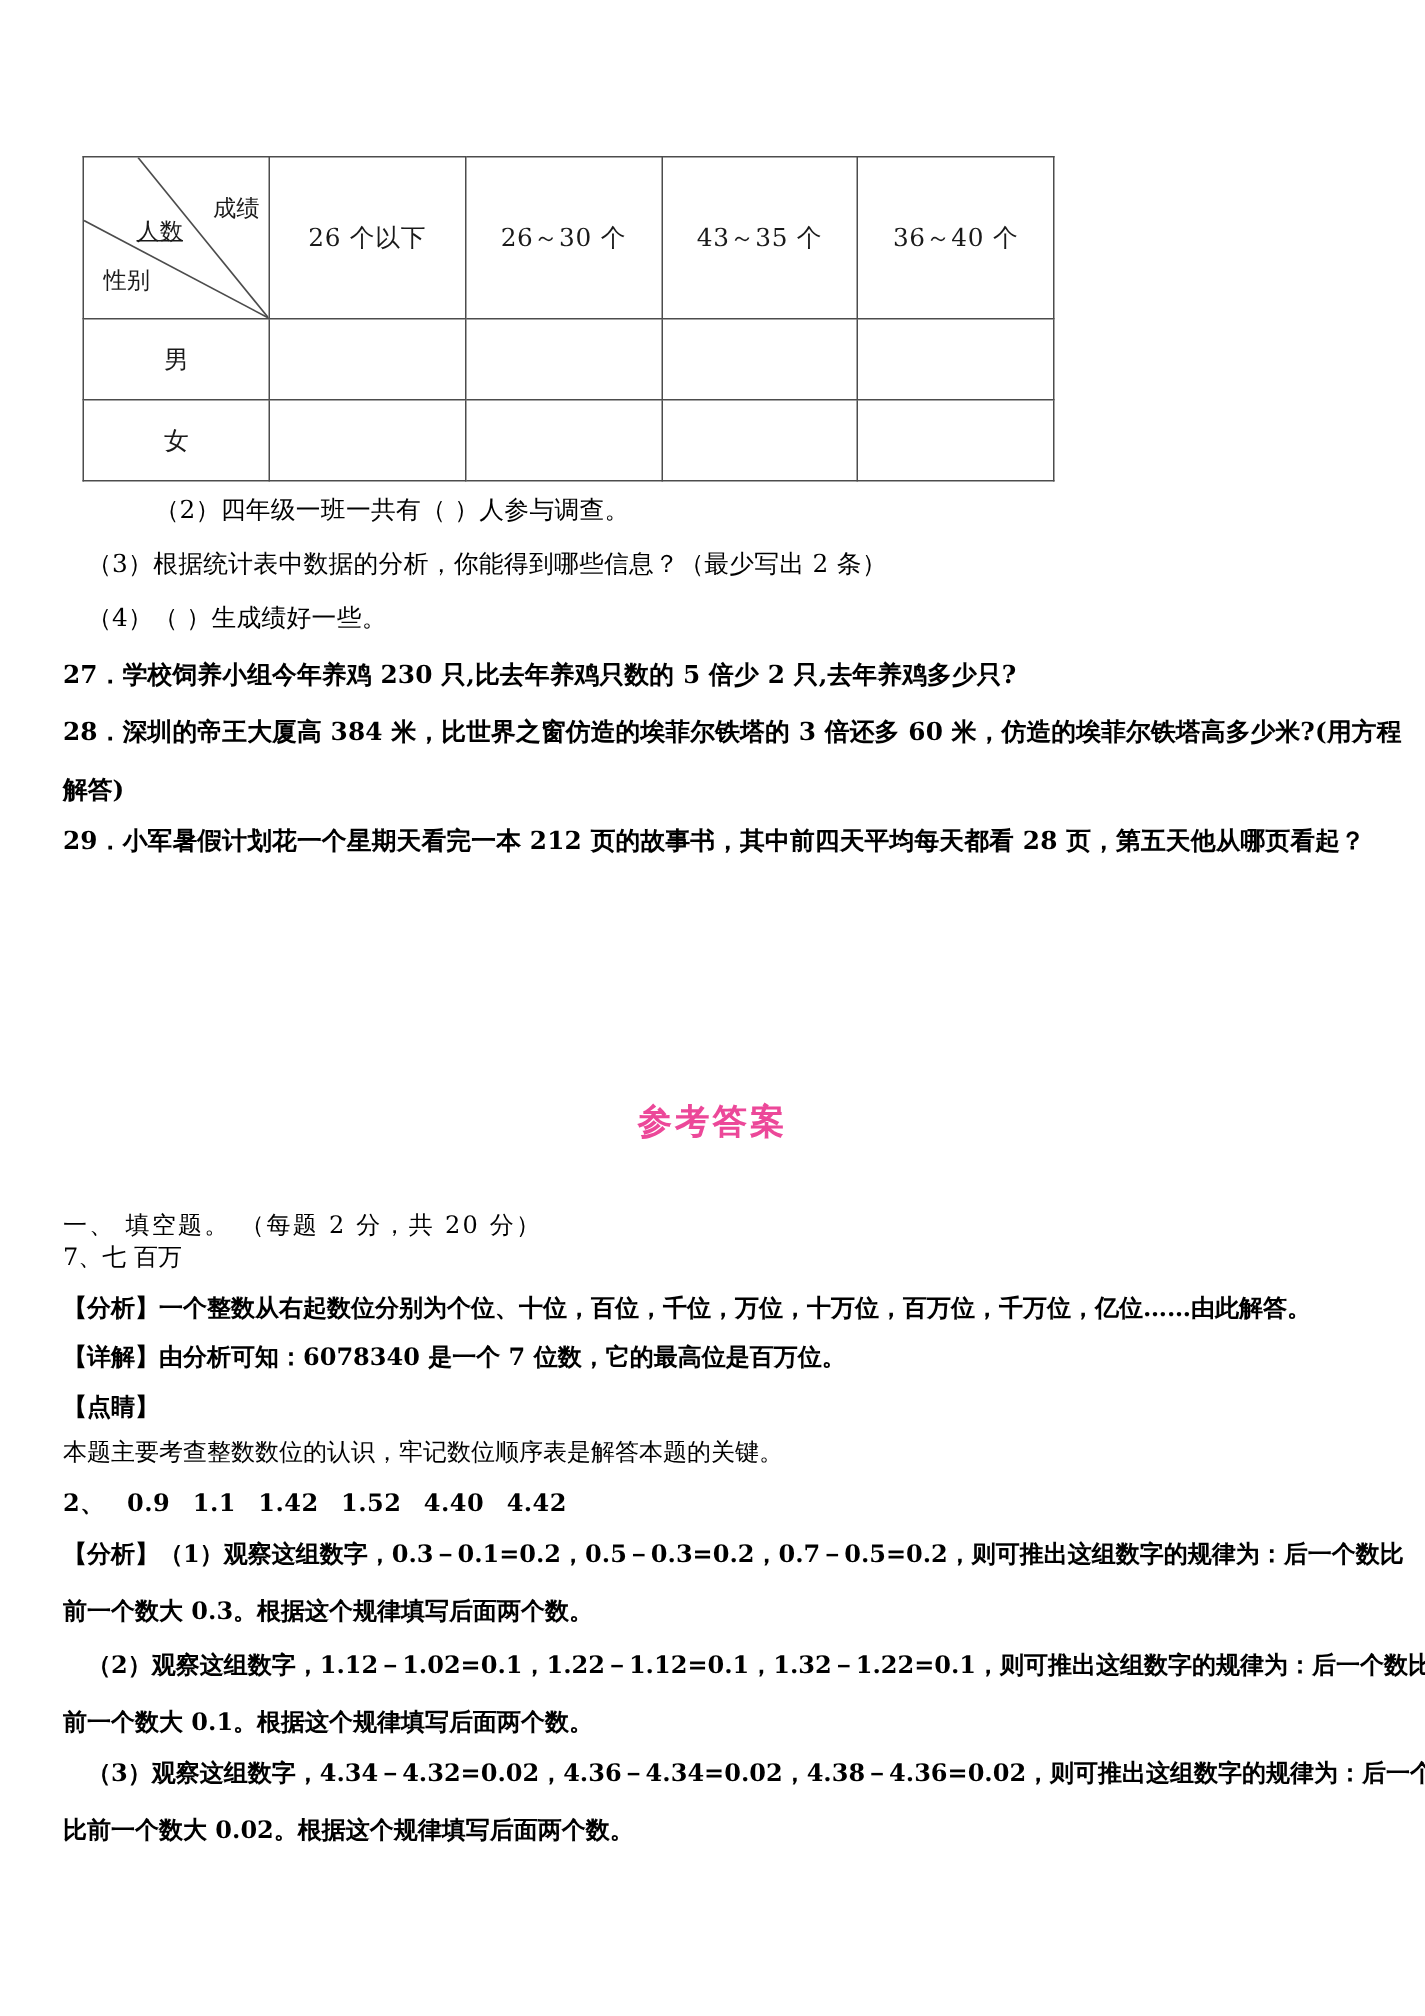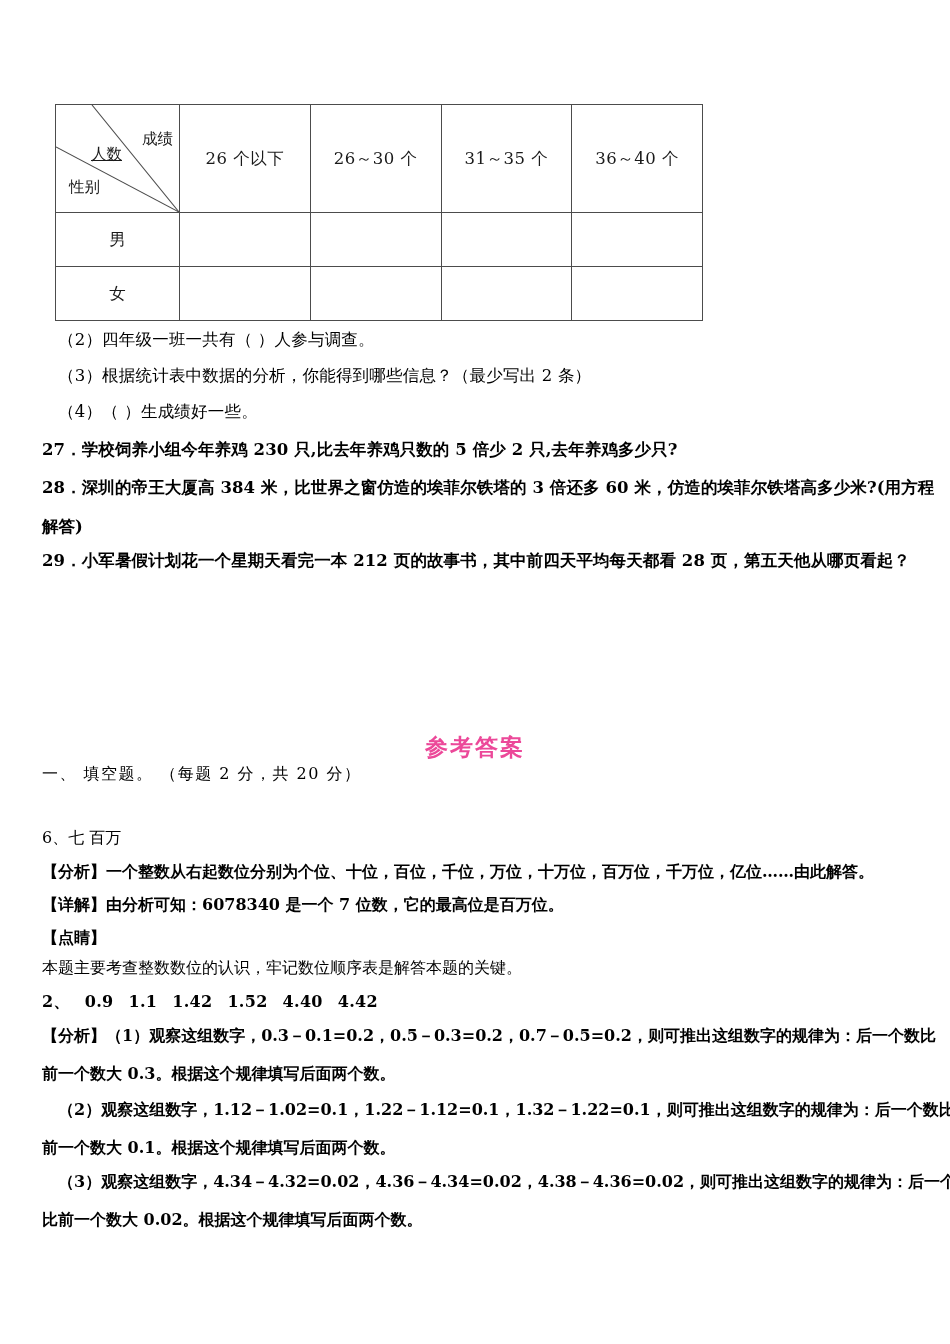--- a/index.html
+++ b/index.html
@@ -152,57 +152,57 @@
             <svg class="corner-svg" viewBox="0 0 123 107" preserveAspectRatio="none">
               <line x1="36" y1="0" x2="123" y2="107" stroke="#4c4c4c" stroke-width="1.1"></line>
               <line x1="0" y1="42" x2="123" y2="107" stroke="#4c4c4c" stroke-width="1.1"></line>
             </svg>
             <span class="corner-label score">成绩</span>
             <span class="corner-label count">人数</span>
             <span class="corner-label gender">性别</span>
           </td>
           <td class="col-head">26 个以下</td>
           <td class="col-head">26～30 个</td>
-          <td class="col-head">31～35 个</td>
+          <td class="col-head">43～35 个</td>
           <td class="col-head">36～40 个</td>
         </tr>
         <tr>
           <td class="row-head">男</td>
           <td class="data-cell"></td>
           <td class="data-cell"></td>
           <td class="data-cell"></td>
           <td class="data-cell"></td>
         </tr>
         <tr>
           <td class="row-head">女</td>
           <td class="data-cell"></td>
           <td class="data-cell"></td>
           <td class="data-cell"></td>
           <td class="data-cell"></td>
         </tr>
       </tbody>
     </table>
   </div>
 
-  <div class="qline sub" style="top:330px;">（2）四年级一班一共有（  ）人参与调查。</div>
+  <div class="qline sub" style="top:330px;margin-left:45px;">（2）四年级一班一共有（  ）人参与调查。</div>
   <div class="qline sub" style="top:366px;">（3）根据统计表中数据的分析，你能得到哪些信息？（最少写出 2 条）</div>
   <div class="qline sub" style="top:402px;">（4）（  ）生成绩好一些。</div>
 
   <div class="qline num" style="top:440px;">27．学校饲养小组今年养鸡 230 只,比去年养鸡只数的 5 倍少 2 只,去年养鸡多少只?</div>
 
   <div class="qline num" style="top:478px;">28．深圳的帝王大厦高 384 米，比世界之窗仿造的埃菲尔铁塔的 3 倍还多 60 米，仿造的埃菲尔铁塔高多少米?(用方程</div>
   <div class="qline cont" style="top:517px;">解答)</div>
 
   <div class="qline num" style="top:551px;">29．小军暑假计划花一个星期天看完一本 212 页的故事书，其中前四天平均每天都看 28 页，第五天他从哪页看起？</div>
 
   <div class="answer-heading">参考答案</div>
 
-  <div class="aline wide" style="top:764px;text-align:right;">一、 填空题。 （每题 2 分，共 20  分）</div>
-
-  <div class="aline" style="top:828px;">6、七   百万</div>
+  <div class="aline wide" style="top:807px;text-align:right;">一、 填空题。 （每题 2 分，共 20  分）</div>
+
+  <div class="aline" style="top:828px;">7、七   百万</div>
   <div class="aline b" style="top:862px;">【分析】一个整数从右起数位分别为个位、十位，百位，千位，万位，十万位，百万位，千万位，亿位……由此解答。</div>
   <div class="aline b" style="top:895px;">【详解】由分析可知：6078340 是一个 7 位数，它的最高位是百万位。</div>
   <div class="aline b" style="top:928px;">【点睛】</div>
   <div class="aline r" style="top:958px;">本题主要考查整数数位的认识，牢记数位顺序表是解答本题的关键。</div>
 
   <div class="aline nums" style="top:992px;">
     <span>2、</span><span class="gap"></span><span>0.9</span><span class="gap"></span><span>1.1</span><span class="gap"></span><span>1.42</span><span class="gap"></span><span>1.52</span><span class="gap"></span><span>4.40</span><span class="gap"></span><span>4.42</span>
   </div>
 
   <div class="aline b" style="top:1026px;">【分析】（1）观察这组数字，0.3－0.1=0.2，0.5－0.3=0.2，0.7－0.5=0.2，则可推出这组数字的规律为：后一个数比</div>

